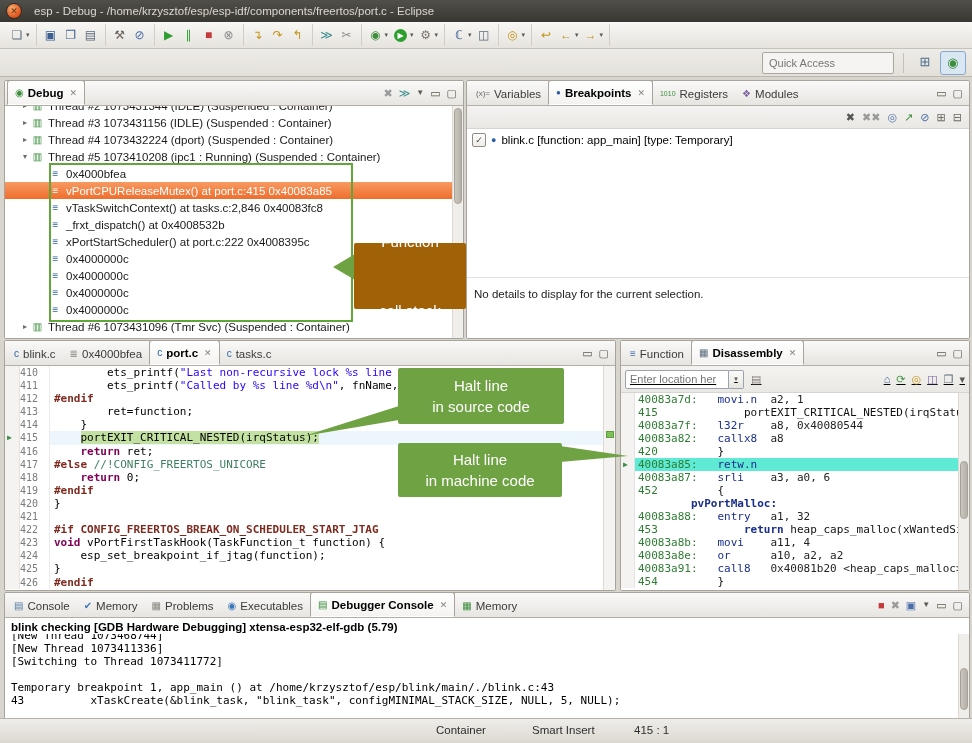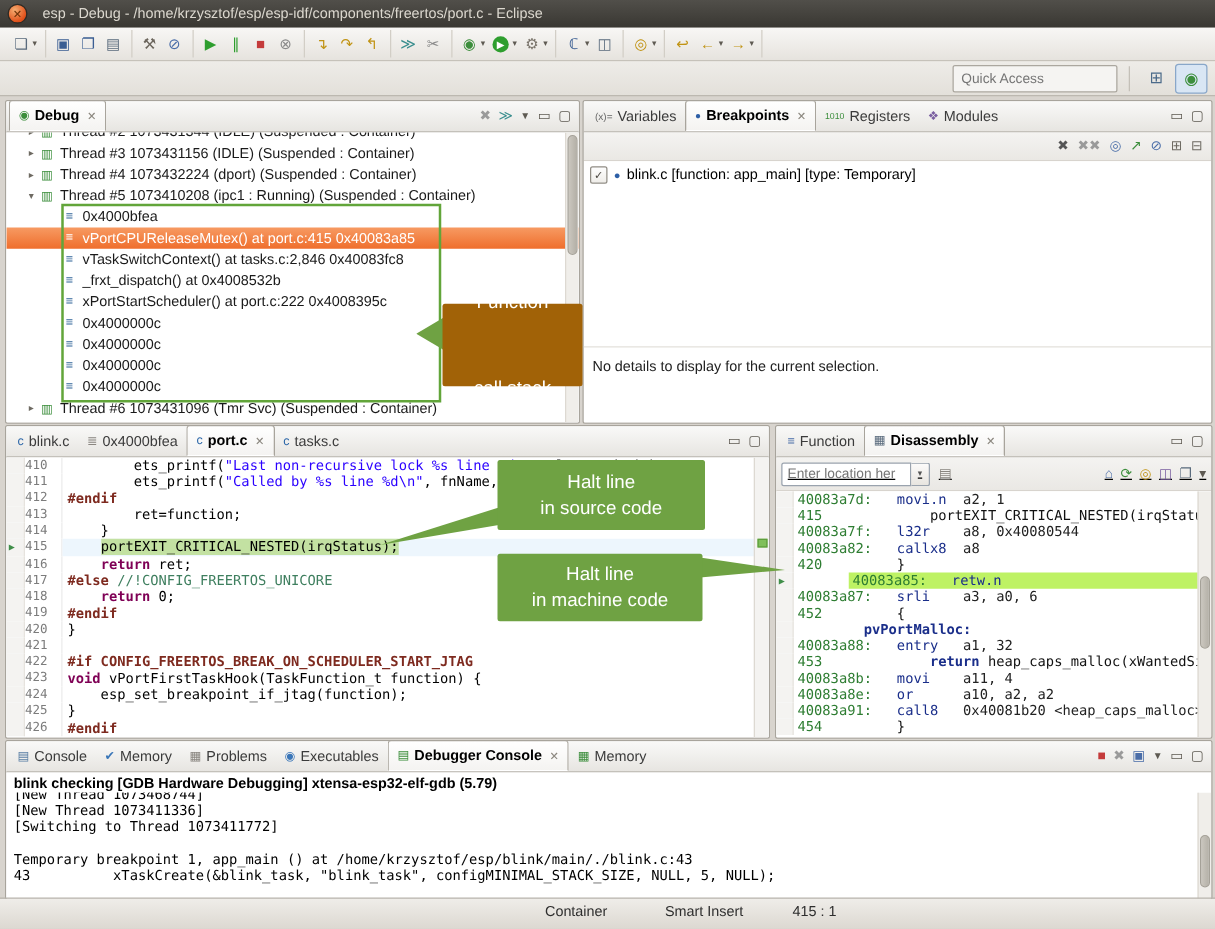--- a/index.html
+++ b/index.html
@@ -69,21 +69,21 @@
   
   .dis-toolbar{height:26px;min-height:26px;background:linear-gradient(#F4F3F1,#EAE8E4);border-bottom:1px solid #D8D4CE;display:flex;align-items:center;padding:0 4px;text-decoration:underline;}
   .loc-combo{width:104px;height:19px;border:1px solid #9AA3AE;border-radius:2px 0 0 2px;background:#fff;font-size:11px;color:#555;padding:0 4px;font-family:"Liberation Sans",sans-serif;box-sizing:border-box;}
   .combo-btn{width:15px;height:19px;border:1px solid #9AA3AE;border-left:none;border-radius:0 2px 2px 0;background:linear-gradient(#FCFBFA,#E8E5E0);font-size:7px;display:flex;align-items:center;justify-content:center;color:#555;box-sizing:border-box;}
   .dis-icons{display:flex;align-items:center;gap:6px;margin-left:7px;}
   .dis-spacer{flex:1;}
   .dis-body{flex:1;position:relative;background:#fff;overflow:hidden;}
   .dline{display:flex;height:13px;line-height:13px;font-family:"DejaVu Sans Mono","Liberation Mono",monospace;font-size:11px;white-space:pre;}
   .dmargin{width:13px;min-width:13px;background:#F4F3F1;border-right:1px solid #E6E3DE;position:relative;}
   .dtext{flex:1;padding-left:3px;}
-  .dline.hl .dtext{background:#bef264;margin-left:44px;}
+  .dline.hl .dtext{background:#5eead4;}
   .d-addr{color:#2E7D32;}
   .d-ln{color:#2E7D32;}
   .d-mn{color:#1A2E8A;}
   .d-lbl{color:#1A2E8A;font-weight:bold;}
   .d-kw{color:#1A2E8A;font-weight:bold;}
   .d-src{color:#111;}
   .d-p{color:#222;}
   
   .con-header{font-size:11.5px;font-weight:bold;color:#000;padding:3px 6px 1px;background:#fff;white-space:nowrap;}
   .con-body{flex:1;background:#fff;overflow:hidden;position:relative;padding-left:6px;}

